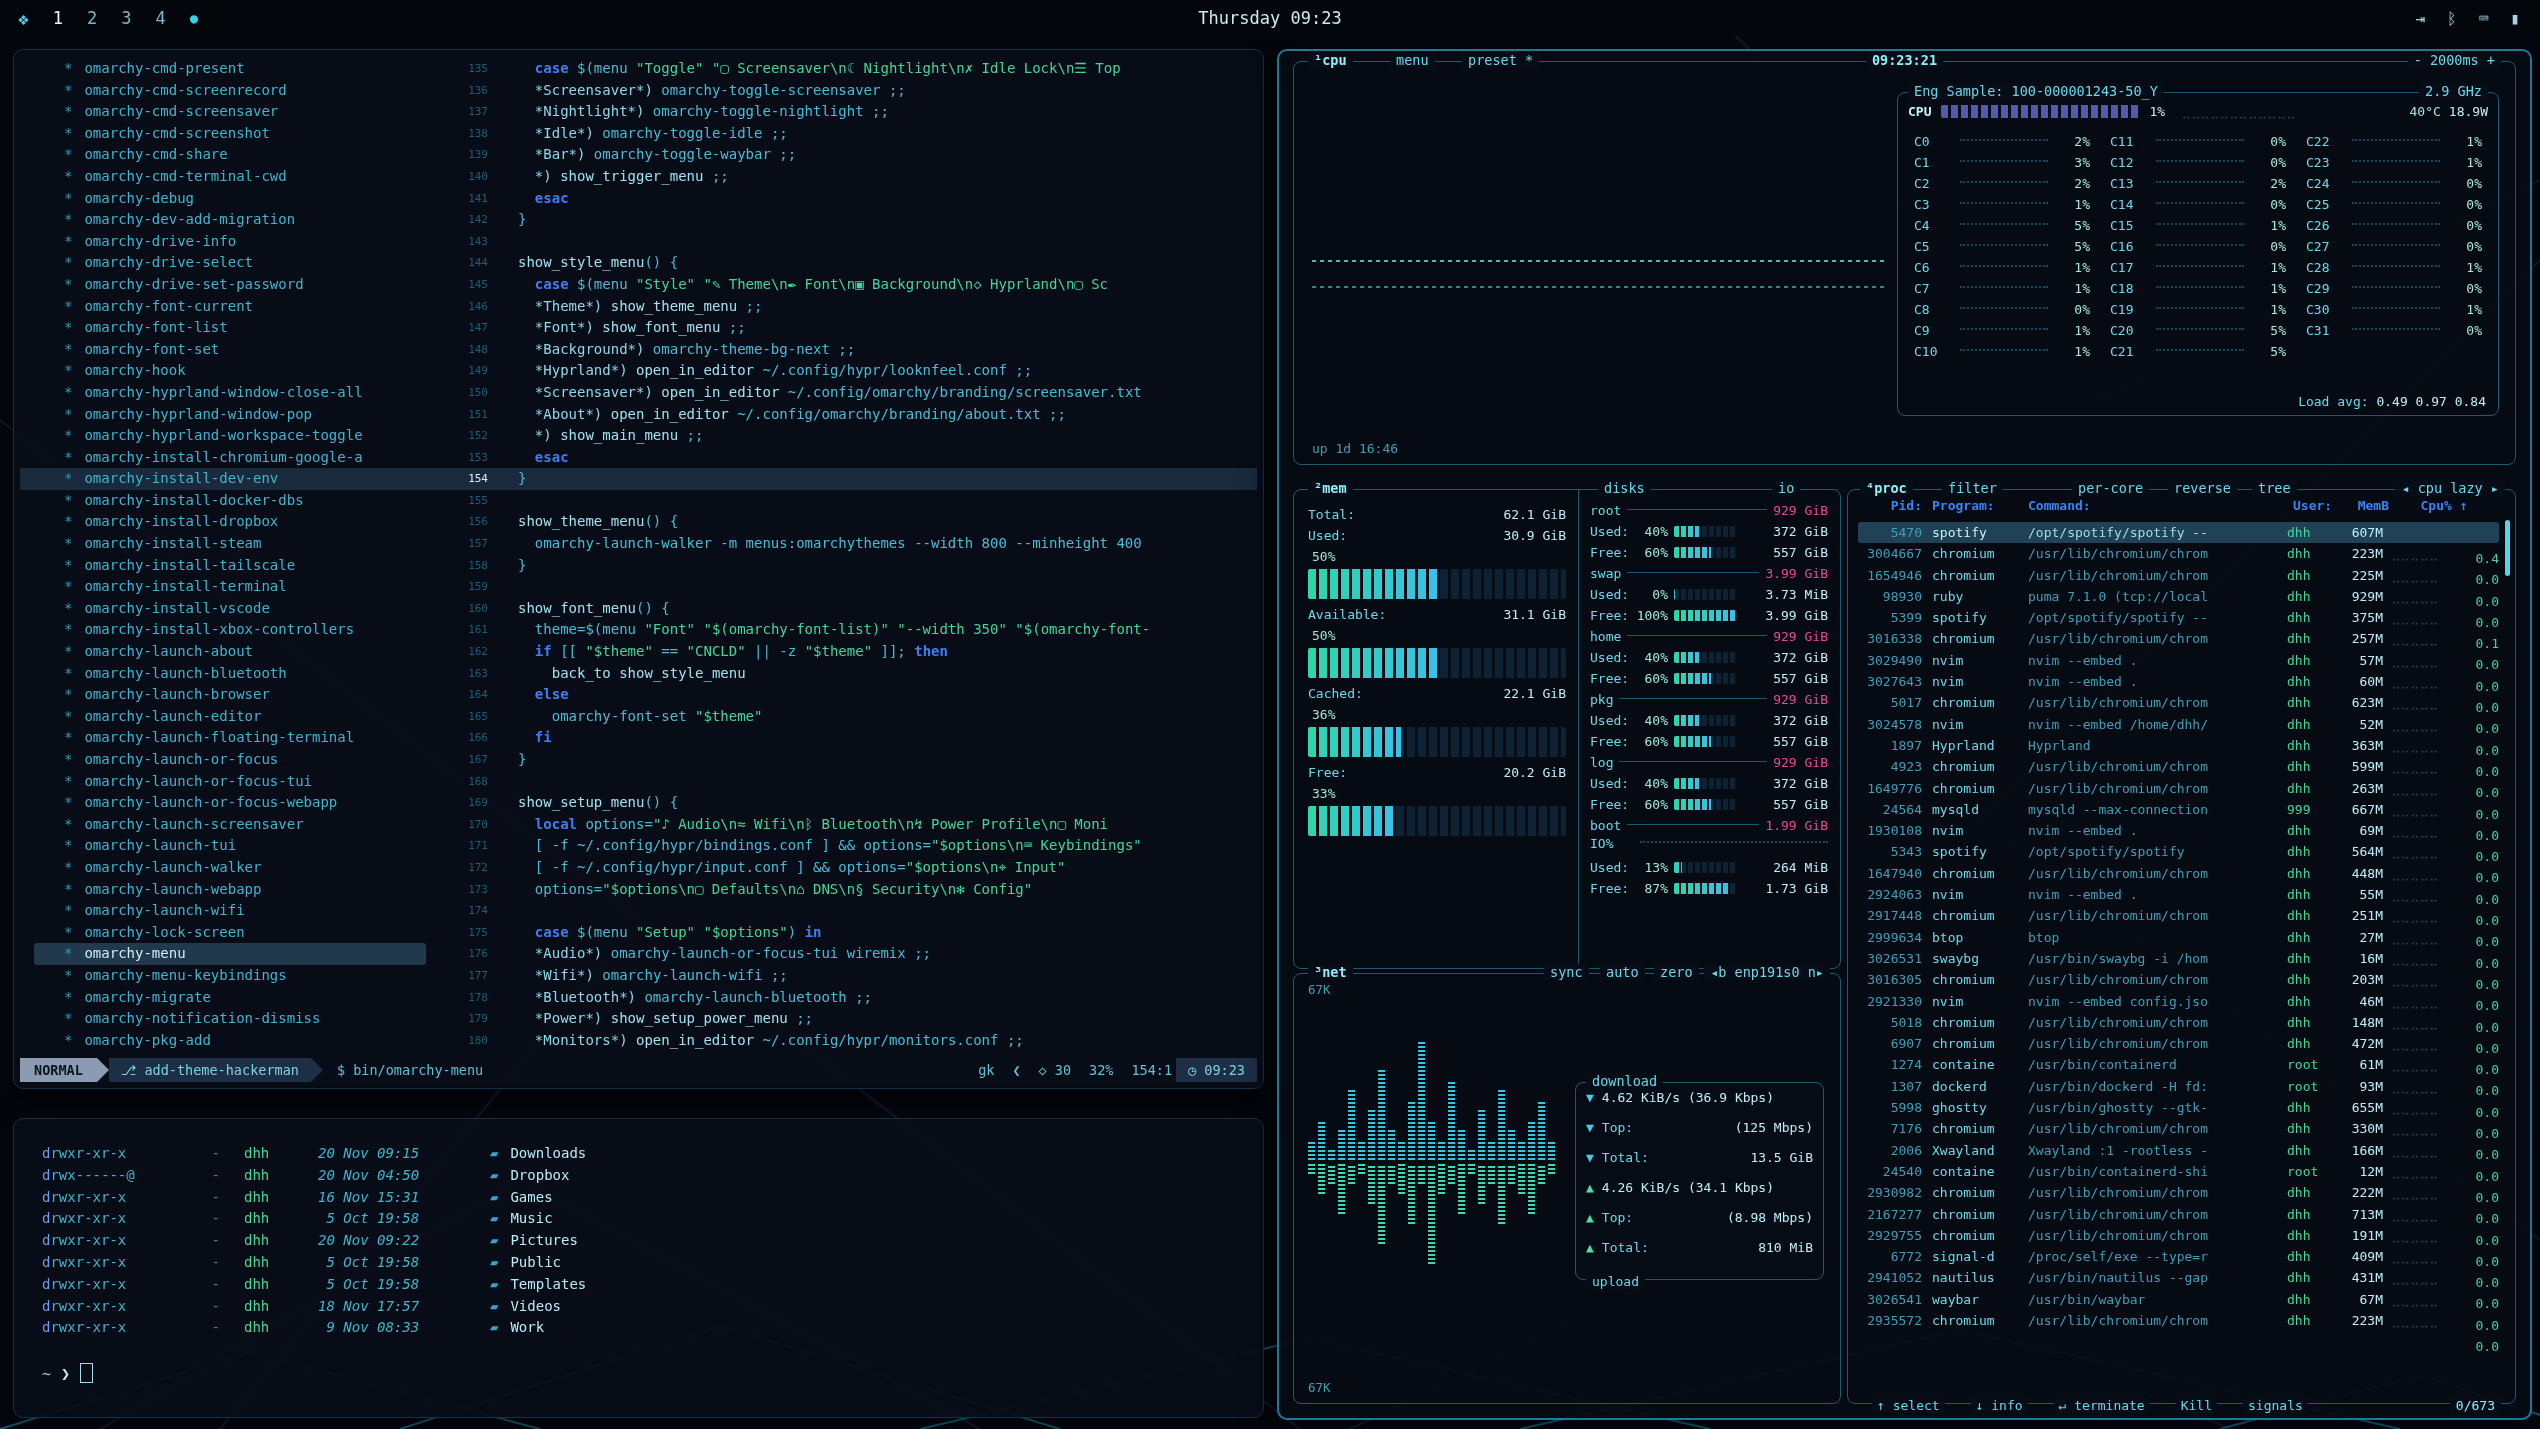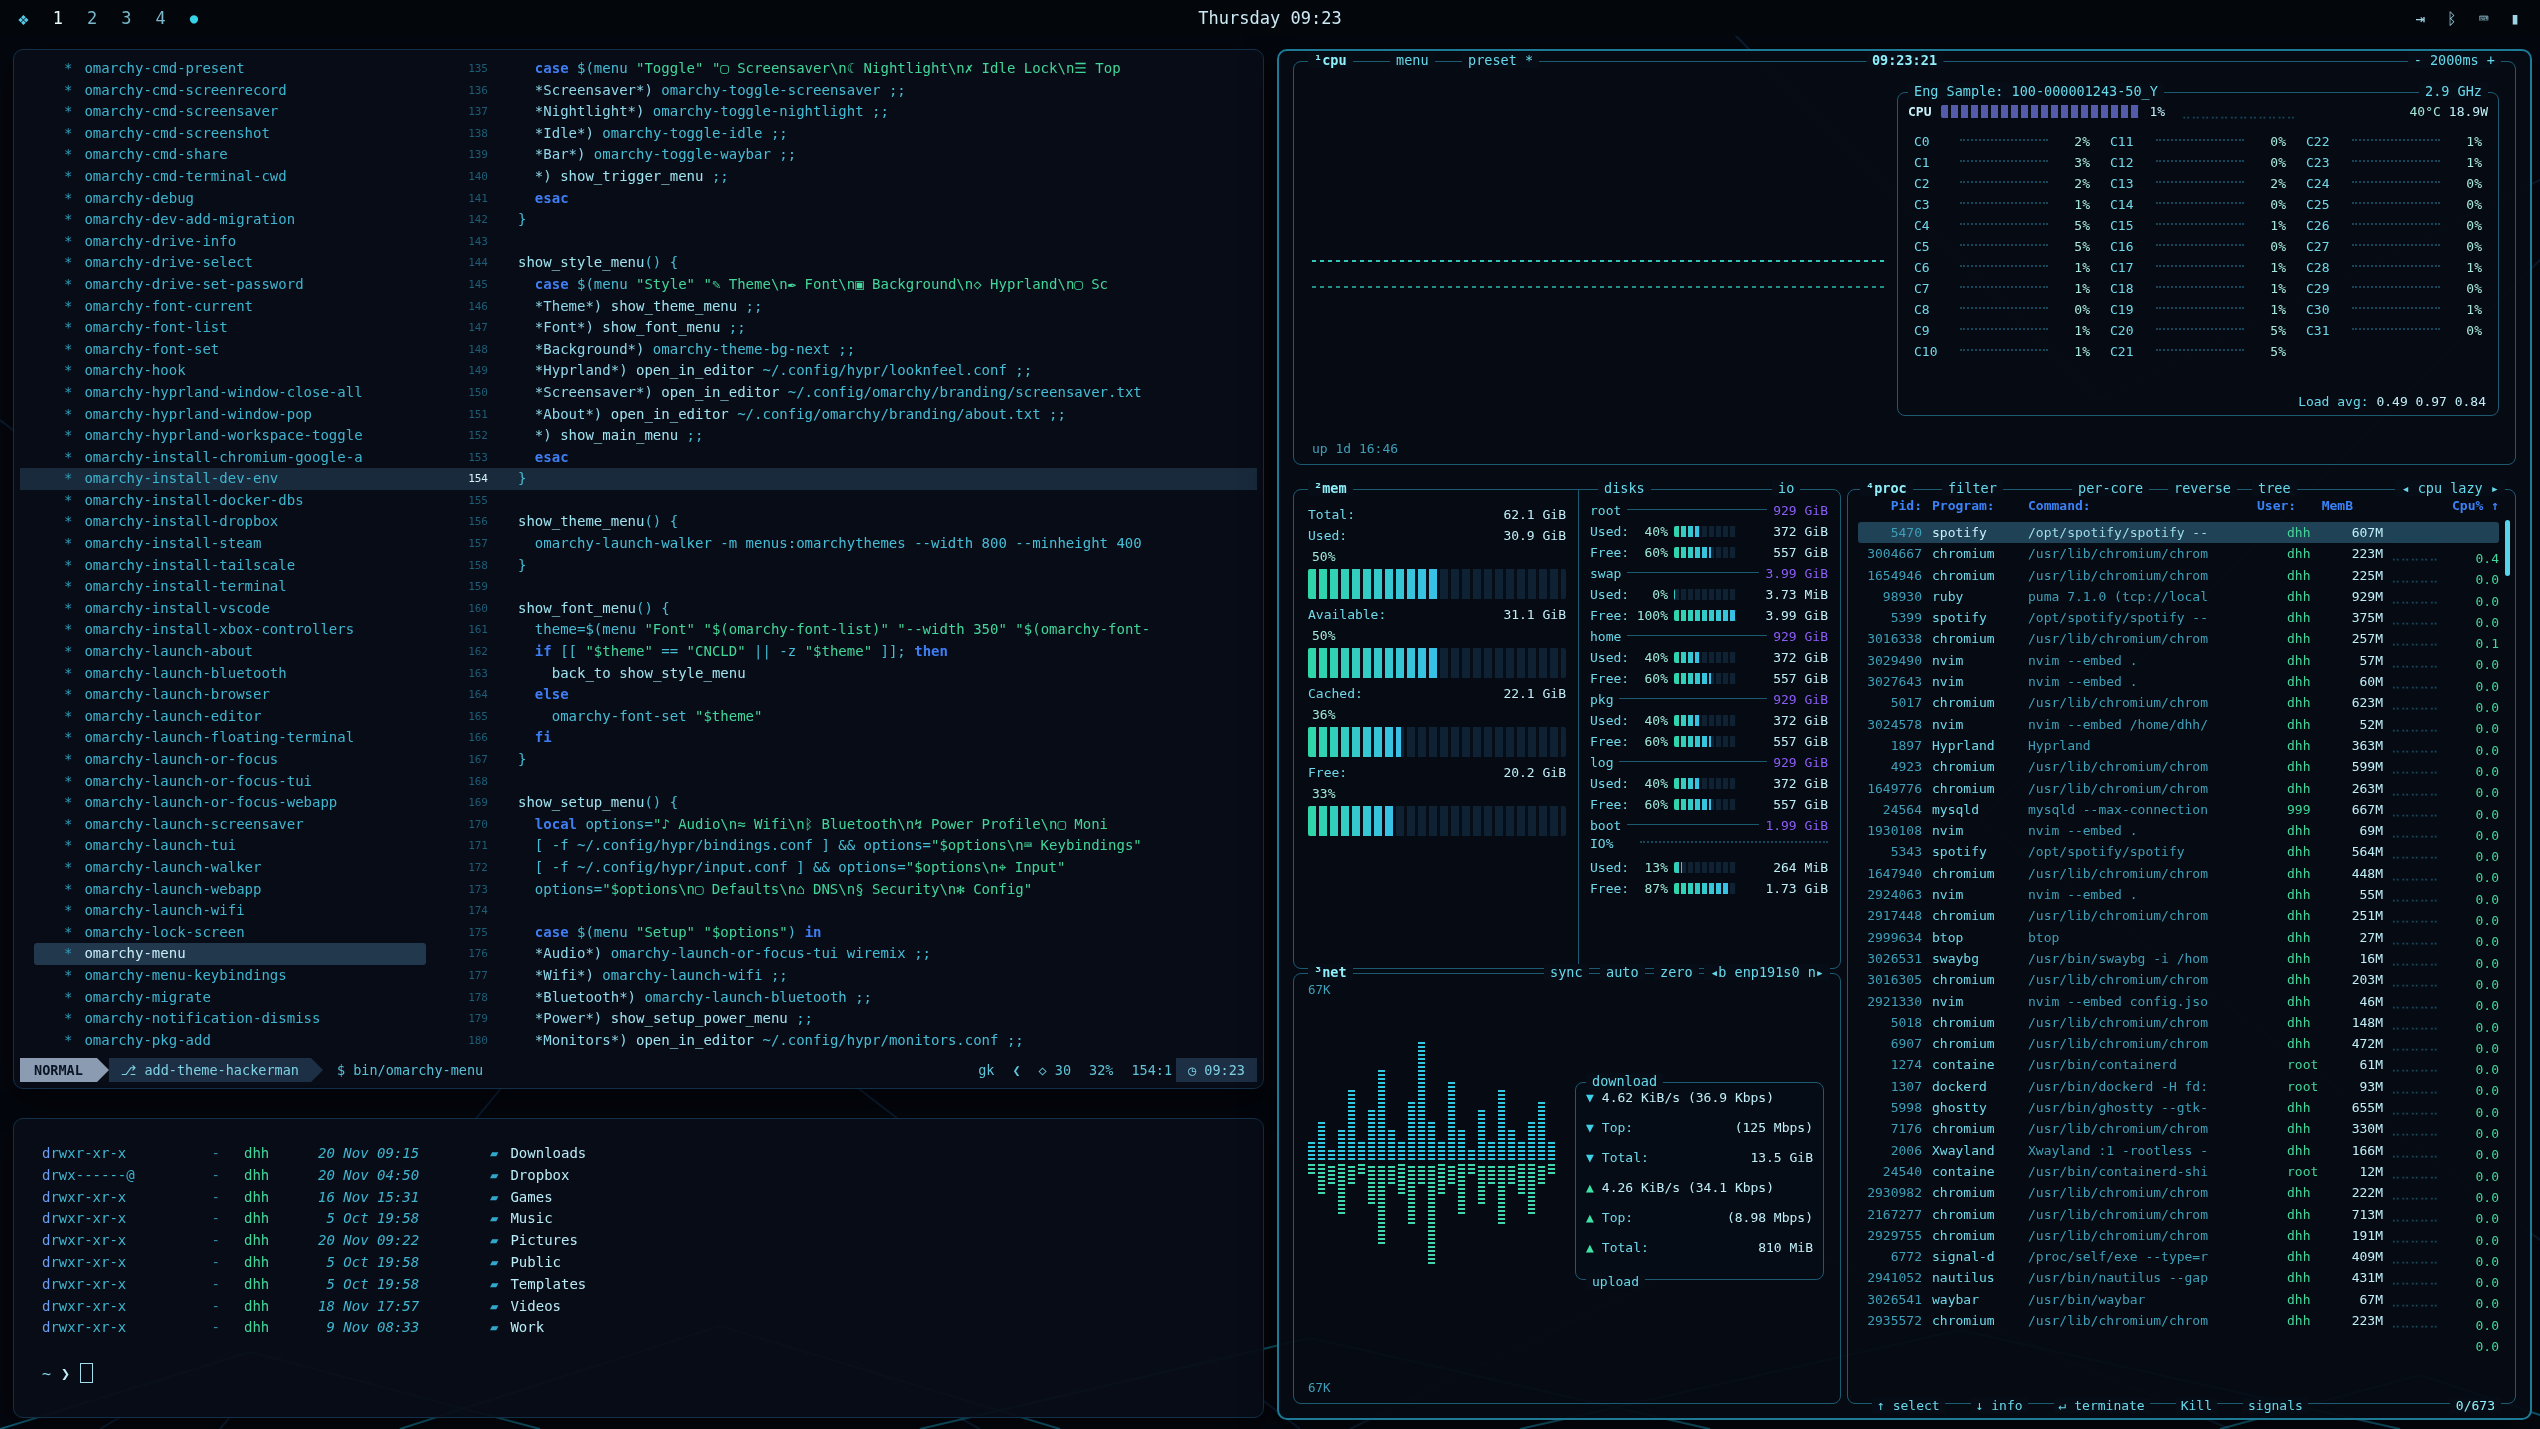--- a/index.html
+++ b/index.html
@@ -109,21 +109,21 @@
   .mem-col{position:absolute;left:14px;top:14px;width:258px;}
   .mrow{display:flex;height:21px;line-height:21px;}
   .mlab{color:#6fd9ea;} .mval{margin-left:auto;color:#bfeef8;}
   .mpct{height:21px;line-height:21px;color:#9fe8d8;padding-left:4px;}
   .meter{height:30px;margin:2px 0 5px;position:relative;background:#0e2233;border-radius:2px;overflow:hidden;}
   .meter-fill{height:100%;background:linear-gradient(90deg,#2fd6a8,#38c0e8);}
   .meter::after{content:"";position:absolute;inset:0;background:repeating-linear-gradient(90deg,transparent 0 8px,#070d17 8px 11px);}
   .disk-col{position:absolute;left:296px;right:12px;top:10px;}
   .dhead{display:flex;align-items:baseline;height:21px;line-height:21px;color:#67d9ea;}
   .dlead{flex:1;border-bottom:1px solid #1c5a72;margin:0 6px;transform:translateY(-5px);}
-  .dsize{color:#8b5cf6;text-align:center;}
+  .dsize{color:#ec4899;text-align:center;}
   .drow{display:flex;align-items:center;height:21px;}
   .dlab{color:#6fd9ea;width:42px;}
   .dpct{width:36px;text-align:right;color:#9fe8d8;margin-right:6px;}
   .dmeter{width:62px;height:11px;background:#0e2233;position:relative;border-radius:2px;overflow:hidden;margin-right:6px;}
   .dfill{display:block;height:100%;background:linear-gradient(90deg,#2fd6a8,#38c0e8);}
   .dmeter::after{content:"";position:absolute;inset:0;background:repeating-linear-gradient(90deg,transparent 0 5px,#070d17 5px 7px);}
   .dval{margin-left:auto;color:#bfeef8;}
   .diorow{display:flex;height:21px;align-items:baseline;}
   .dlead2{flex:1;border-bottom:2px dotted #16465a;margin-left:8px;transform:translateY(-5px);}
 
@@ -145,21 +145,21 @@
   #proc-box{left:560px;top:430px;right:6px;height:913px;}
   .phead{position:absolute;left:10px;right:16px;top:8px;display:flex;color:#3b82f6;font-weight:bold;}
   .proc-list{position:absolute;left:10px;right:16px;top:32px;bottom:14px;overflow:hidden;}
   .prow{display:flex;height:21.3px;line-height:21.3px;border-radius:3px;}
   .w-pid,.ppid{width:64px;text-align:right;}
   .w-prog,.pprog{width:86px;margin-left:10px;}
   .w-cmd,.pcmd{flex:1;margin-left:10px;white-space:nowrap;overflow:hidden;}
   .w-user,.puser{width:46px;}
   .w-memb,.pmem{width:50px;text-align:right;}
   .pgraph{width:56px;margin-left:8px;color:#16465a;overflow:hidden;}
-  .w-cpu{width:110px;text-align:right;padding-left:36px;}
+  .w-cpu{width:110px;text-align:center;}
   .pcpu{width:52px;text-align:right;margin-top:26px;}
   .ppid{color:#3f9fb8;} .pprog{color:#6fd9ea;} .pcmd{color:#3f9fb8;}
   .puser{color:#43d69a;} .pmem{color:#bfeef8;} .pcpu{color:#43d69a;}
   .psel{background:#1f4256;}
   .psel .pprog{color:#c8f2fa;} .psel .pcmd{color:#9fdcec;}
   .proc-footer{position:absolute;left:24px;right:90px;bottom:-10px;display:flex;gap:26px;z-index:3;}
   .pfbtn{background:#070d17;padding:0 5px;color:#67d9ea;}
   .proc-count{position:absolute;right:14px;bottom:-10px;background:#070d17;padding:0 6px;color:#8ff0fb;z-index:3;}
   .scroll-thumb{position:absolute;right:5px;top:30px;width:5px;height:56px;background:#56d4ea;border-radius:3px;}
 </style>

